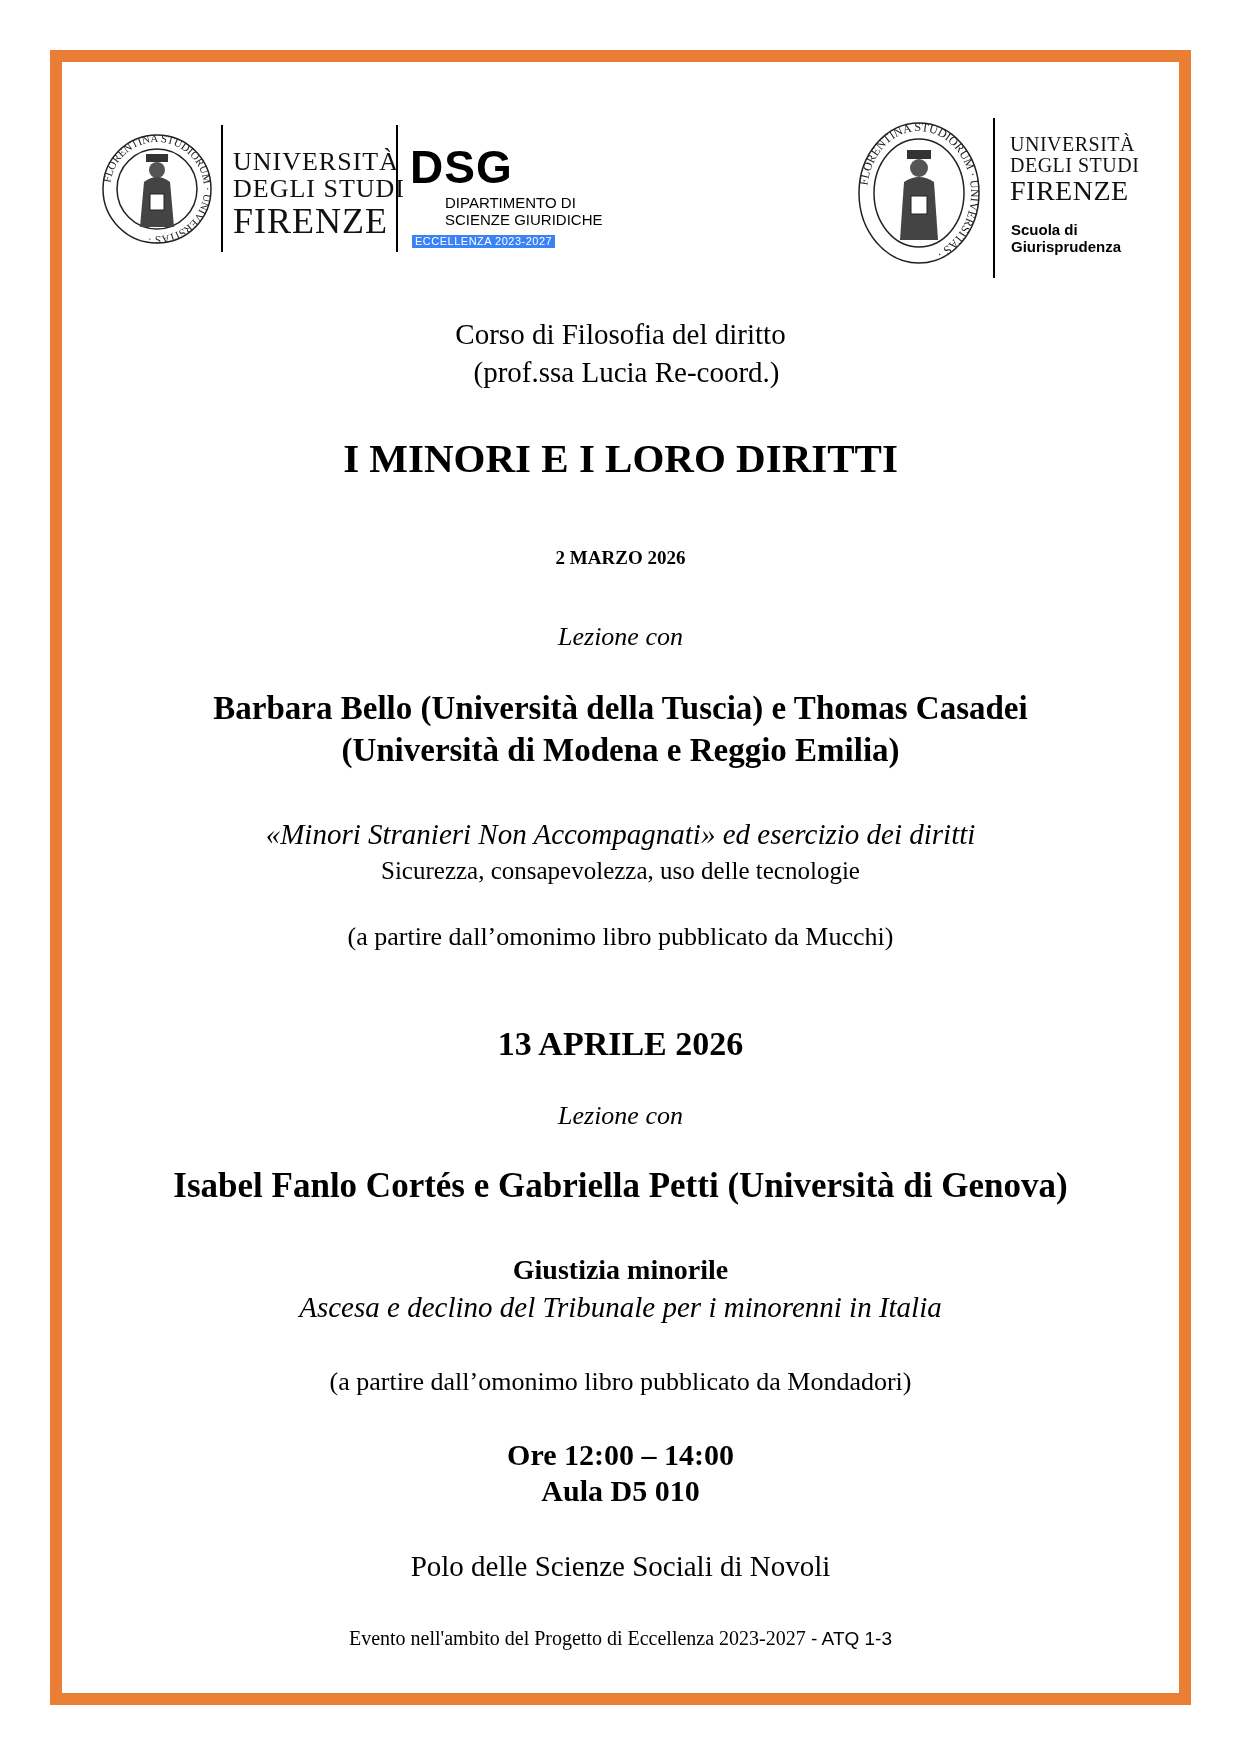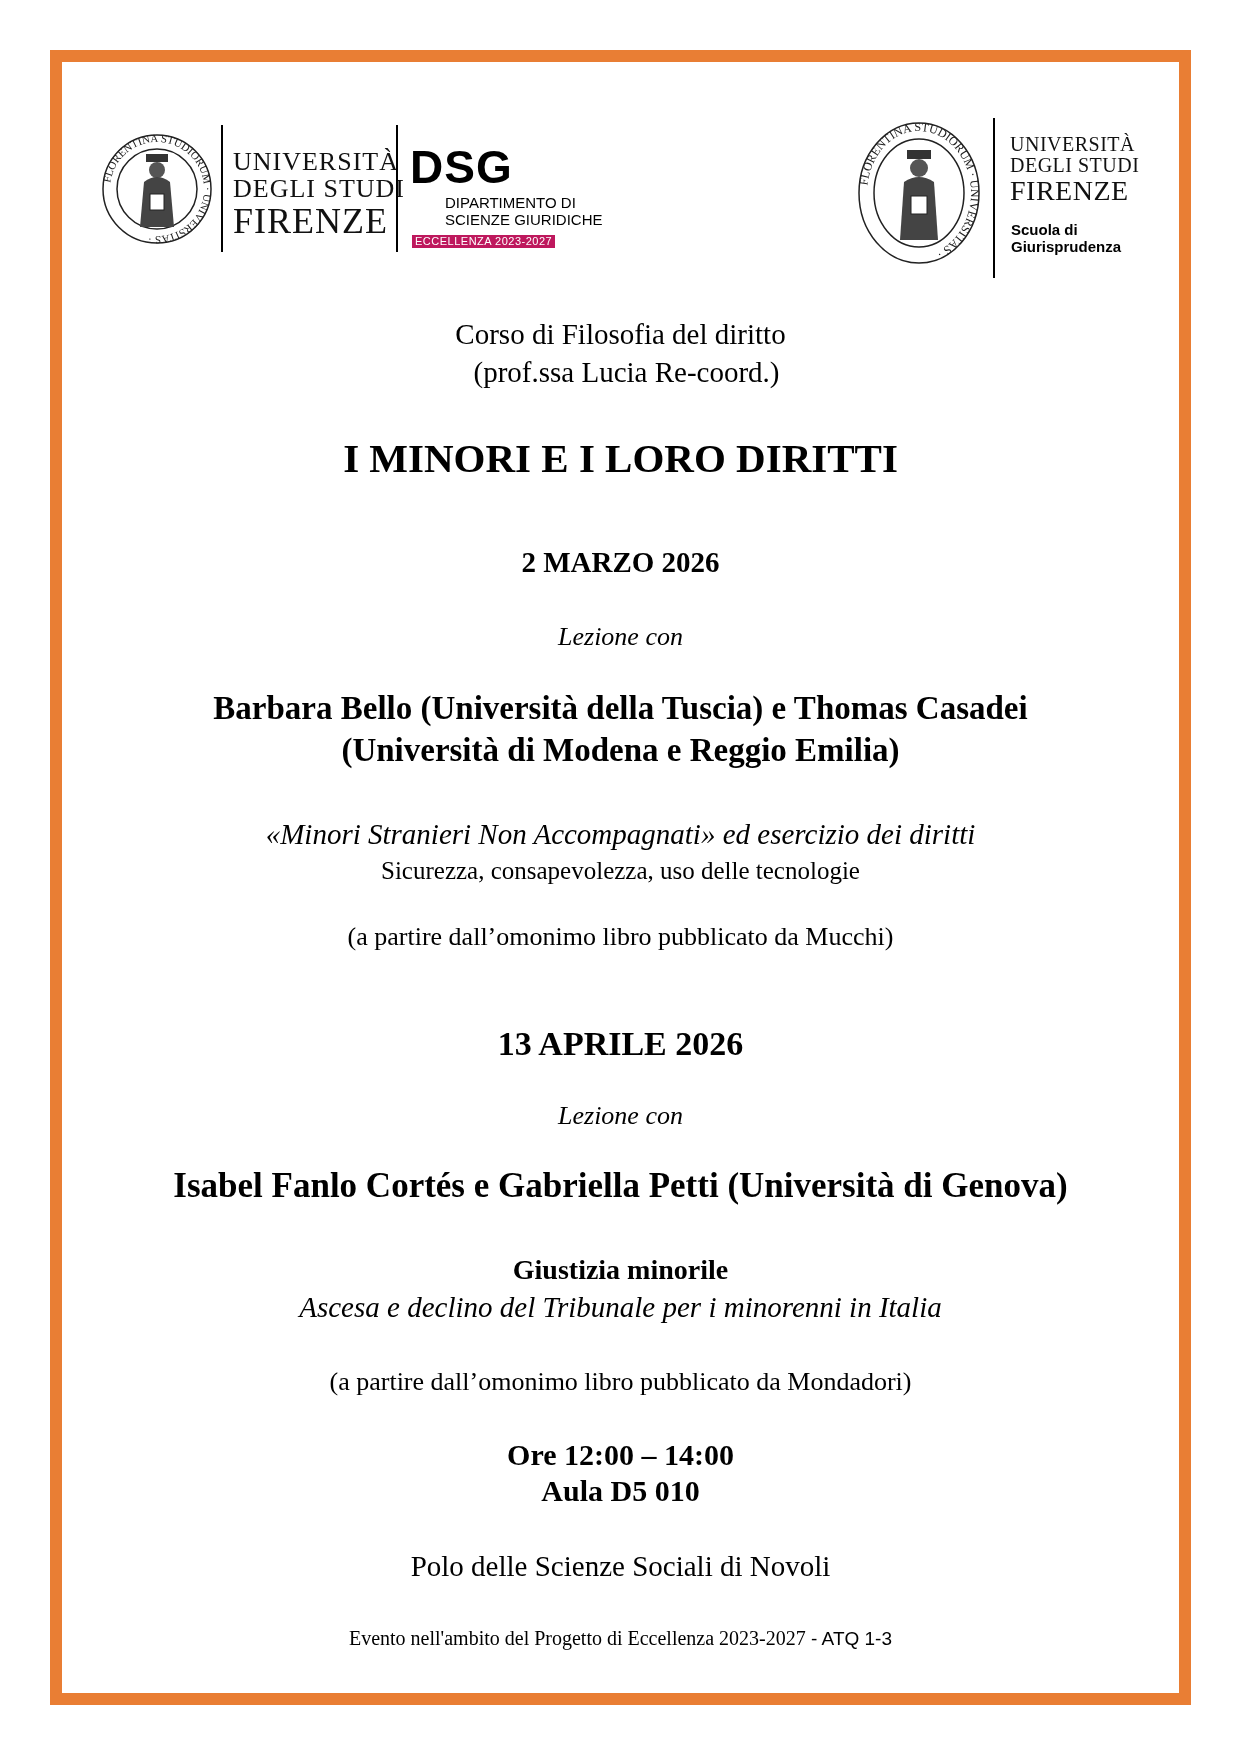--- a/index.html
+++ b/index.html
@@ -36,21 +36,21 @@
     <div>UNIVERSITÀ</div>
     <div>DEGLI STUDI</div>
     <div style="font-size:36px;">FIRENZE</div>
   </div>
   <div class="vr" style="left:396px;top:125px;height:127px;"></div>
   <div class="sans b" style="position:absolute;left:410px;top:144px;font-size:46px;font-weight:900;letter-spacing:1px;line-height:1;">DSG</div>
   <div class="sans" style="position:absolute;left:412px;top:195px;font-size:15px;line-height:1.1;margin-left:33px;">
     <div>DIPARTIMENTO DI</div>
     <div>SCIENZE GIURIDICHE</div>
   </div>
-  <div class="sans" style="position:absolute;left:412px;top:235px;background:#be185d;color:#fff;font-size:11px;padding:0 3px;line-height:13px;letter-spacing:.5px;">ECCELLENZA 2023-2027</div>
+  <div class="sans" style="position:absolute;left:412px;top:235px;background:#3b82f6;color:#fff;font-size:11px;padding:0 3px;line-height:13px;letter-spacing:.5px;">ECCELLENZA 2023-2027</div>
 </div>
 
 <div>
   <svg class="seal" style="left:855px;top:118px;" width="128" height="150" viewBox="0 0 128 150">
     <ellipse cx="64" cy="75" rx="60" ry="70" fill="none" stroke="#222" stroke-width="1.5"></ellipse>
     <ellipse cx="64" cy="75" rx="45" ry="54" fill="none" stroke="#222" stroke-width="1.5"></ellipse>
     <defs>
         <path id="arcR" d="M64,75 m-52,0 a52,62 0 1,1 104,0 a52,62 0 1,1 -104,0"></path>
       </defs>
     <text font-family="Liberation Serif,serif" font-size="12" fill="#222"><textPath href="#arcR" startOffset="2%">FLORENTINA STUDIORUM · UNIVERSITAS ·</textPath></text>
@@ -69,21 +69,21 @@
     <div>Scuola di</div>
     <div>Giurisprudenza</div>
   </div>
 </div>
 
 <div class="line" style="top:320px;font-size:29px;">Corso di Filosofia del diritto</div>
 <div class="line" style="top:358px;font-size:29px;padding-left:6px;">(prof.ssa Lucia Re-coord.)</div>
 
 <div class="line b" style="top:438px;font-size:41px;">I MINORI E I LORO DIRITTI</div>
 
-<div class="line b" style="top:548px;font-size:29px;">2 MARZO 2026</div>
+<div class="line b" style="top:548px;font-size:19px;">2 MARZO 2026</div>
 <div class="line i" style="top:624px;font-size:26px;">Lezione con</div>
 <div class="line b" style="top:692px;font-size:33px;">Barbara Bello (Università della Tuscia) e Thomas Casadei</div>
 <div class="line b" style="top:734px;font-size:33px;">(Università di Modena e Reggio Emilia)</div>
 <div class="line i" style="top:820px;font-size:29px;">«Minori Stranieri Non Accompagnati» ed esercizio dei diritti</div>
 <div class="line" style="top:858px;font-size:25px;">Sicurezza, consapevolezza, uso delle tecnologie</div>
 <div class="line" style="top:924px;font-size:26px;">(a partire dall’omonimo libro pubblicato da Mucchi)</div>
 
 <div class="line b" style="top:1027px;font-size:34px;">13 APRILE 2026</div>
 <div class="line i" style="top:1103px;font-size:26px;">Lezione con</div>
 <div class="line b" style="top:1168px;font-size:35px;">Isabel Fanlo Cortés e Gabriella Petti (Università di Genova)</div>

